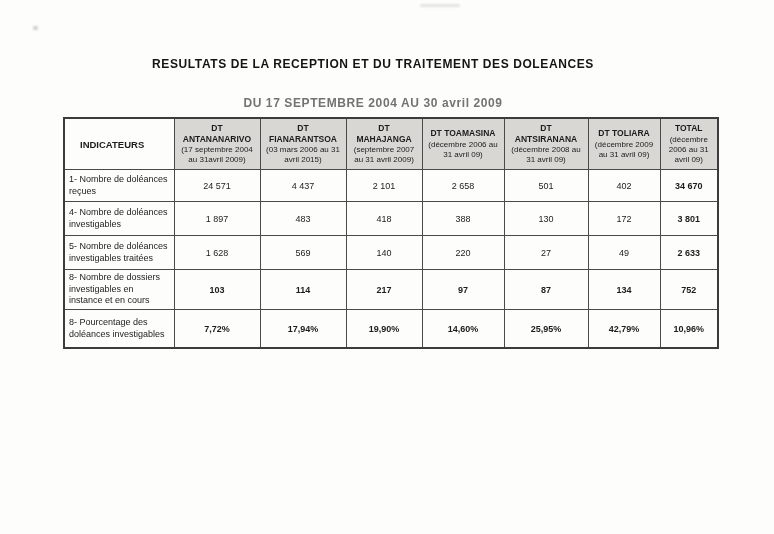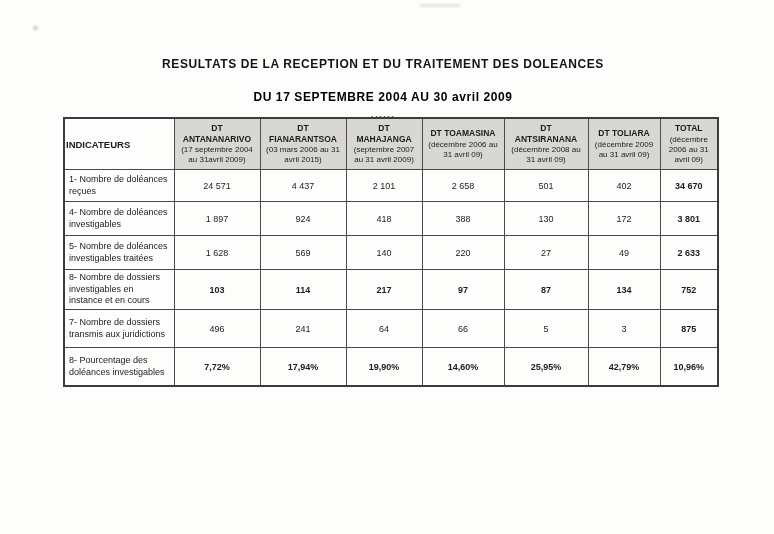--- a/index.html
+++ b/index.html
@@ -21,37 +21,37 @@
     width: 5px; height: 4px; background: #c9c9c6;
     border-radius: 50%; filter: blur(1px);
   }
   .smudge2 {
     position: absolute; left: 420px; top: 4px;
     width: 40px; height: 3px; background: #e3e3e0;
     border-radius: 2px; filter: blur(1px);
   }
   .title-block {
     position: absolute;
-    left: 56px;
+    left: 46px;
     top: 57px;
     width: 654px;
     text-align: center;
   }
   .title-line1 {
     font-size: 12px;
     font-weight: bold;
     letter-spacing: 0.6px;
     color: #141414;
   }
   .title-line2 {
-    margin-top: 19px;
+    margin-top: 25px;
     font-size: 12px;
     font-weight: bold;
     letter-spacing: 0.6px;
-    color: #000000;
+    color: #737373;
   }
   .title-dots {
     margin-top: 4px;
     font-size: 11px;
     font-weight: bold;
     letter-spacing: 1px;
     color: #141414;
   }
   table.results-table {
     position: absolute;
@@ -72,21 +72,21 @@
     height: 46px;
     text-align: center;
     vertical-align: middle;
   }
   th.col-indicators {
     background: #fdfdfc !important;
     text-align: left !important;
     vertical-align: middle;
     font-size: 9.5px;
     font-weight: bold;
-    padding-left: 1px;
+    padding-left: 15px;
     margin-top: 12px;
   }
   .th-name {
     font-size: 8.5px;
     font-weight: bold;
     line-height: 1.25;
   }
   .th-period {
     font-size: 8px;
     font-weight: normal;
@@ -175,21 +175,21 @@
         <td class="value-cell">4 437</td>
         <td class="value-cell">2 101</td>
         <td class="value-cell">2 658</td>
         <td class="value-cell">501</td>
         <td class="value-cell">402</td>
         <td class="total-cell">34 670</td>
       </tr>
       <tr class="h32">
         <td class="row-label">4- Nombre de doléances investigables</td>
         <td class="value-cell">1 897</td>
-        <td class="value-cell">924</td>
+        <td class="value-cell">483</td>
         <td class="value-cell">418</td>
         <td class="value-cell">388</td>
         <td class="value-cell">130</td>
         <td class="value-cell">172</td>
         <td class="total-cell">3 801</td>
       </tr>
       <tr class="h32">
         <td class="row-label">5- Nombre de doléances investigables traitées</td>
         <td class="value-cell">1 628</td>
         <td class="value-cell">569</td>
@@ -202,30 +202,20 @@
       <tr class="h38 bold-values">
         <td class="row-label">8- Nombre de dossiers investigables en instance et en cours</td>
         <td class="value-cell">103</td>
         <td class="value-cell">114</td>
         <td class="value-cell">217</td>
         <td class="value-cell">97</td>
         <td class="value-cell">87</td>
         <td class="value-cell">134</td>
         <td class="total-cell">752</td>
       </tr>
-      <tr class="h38">
-        <td class="row-label">7- Nombre de dossiers transmis aux juridictions</td>
-        <td class="value-cell">496</td>
-        <td class="value-cell">241</td>
-        <td class="value-cell">64</td>
-        <td class="value-cell">66</td>
-        <td class="value-cell">5</td>
-        <td class="value-cell">3</td>
-        <td class="total-cell">875</td>
-      </tr>
       <tr class="h38 bold-values">
         <td class="row-label">8- Pourcentage des doléances investigables</td>
         <td class="value-cell">7,72%</td>
         <td class="value-cell">17,94%</td>
         <td class="value-cell">19,90%</td>
         <td class="value-cell">14,60%</td>
         <td class="value-cell">25,95%</td>
         <td class="value-cell">42,79%</td>
         <td class="total-cell">10,96%</td>
       </tr>

